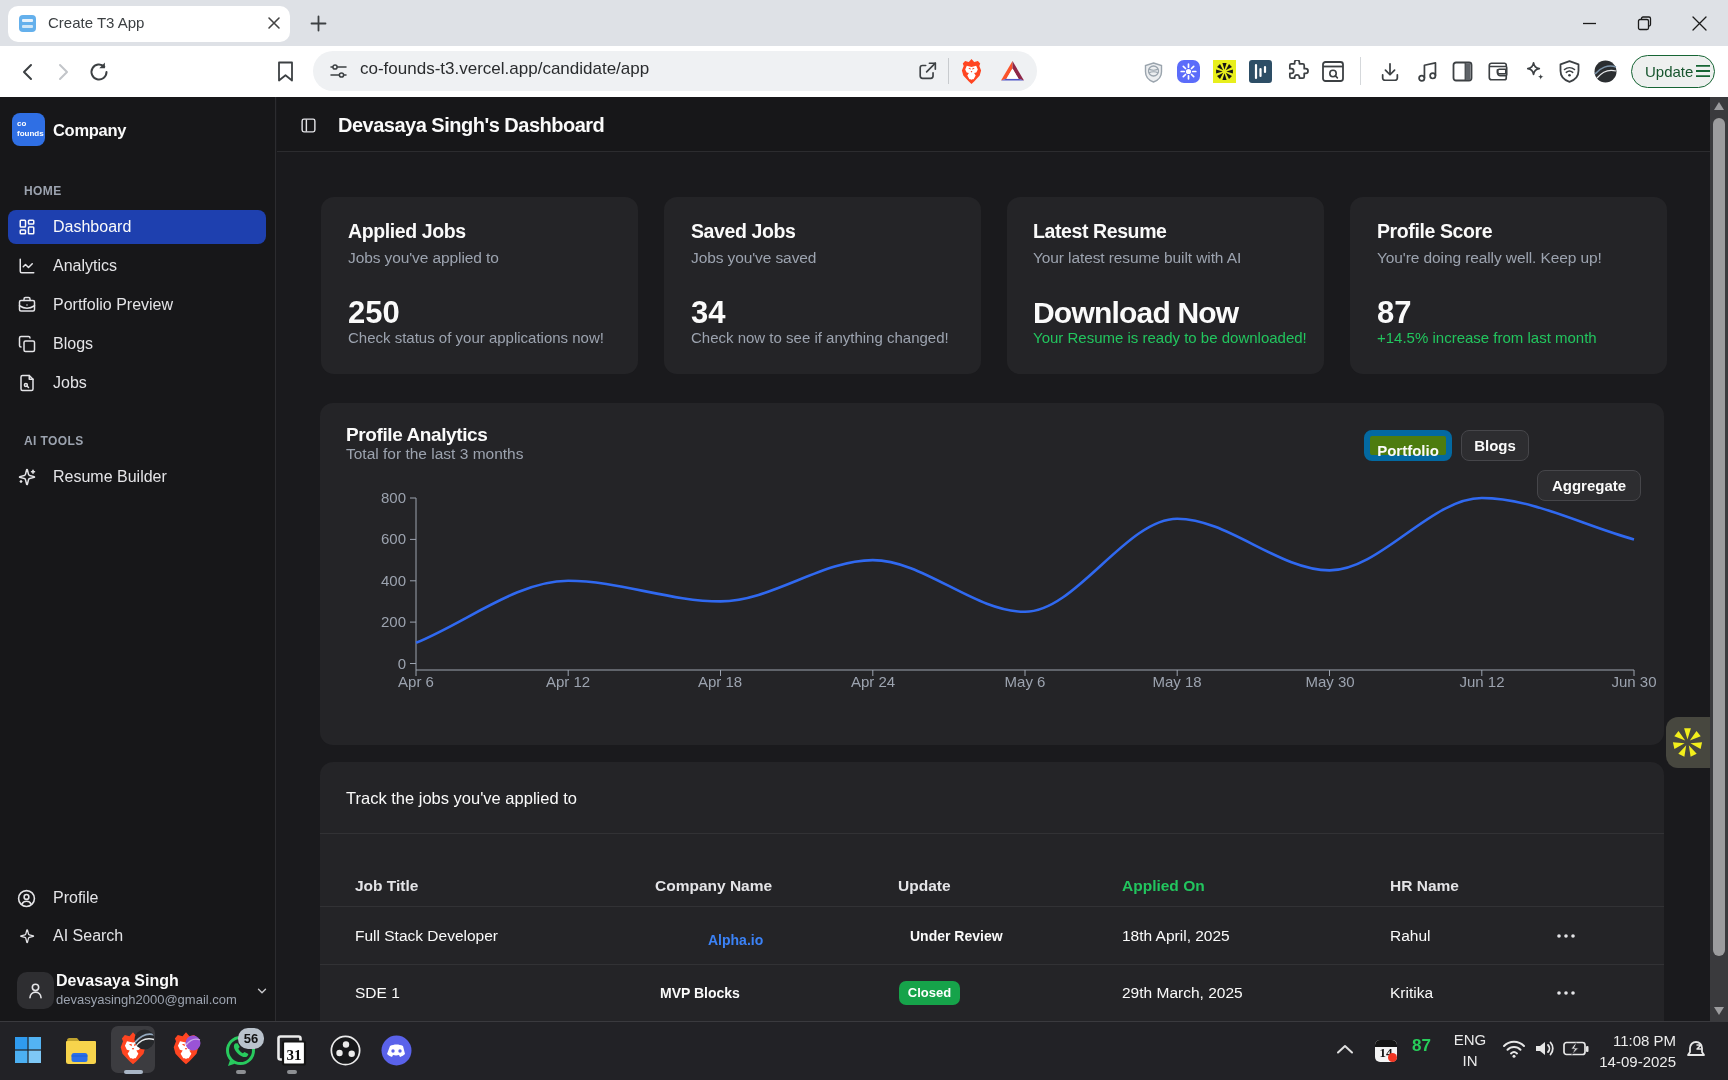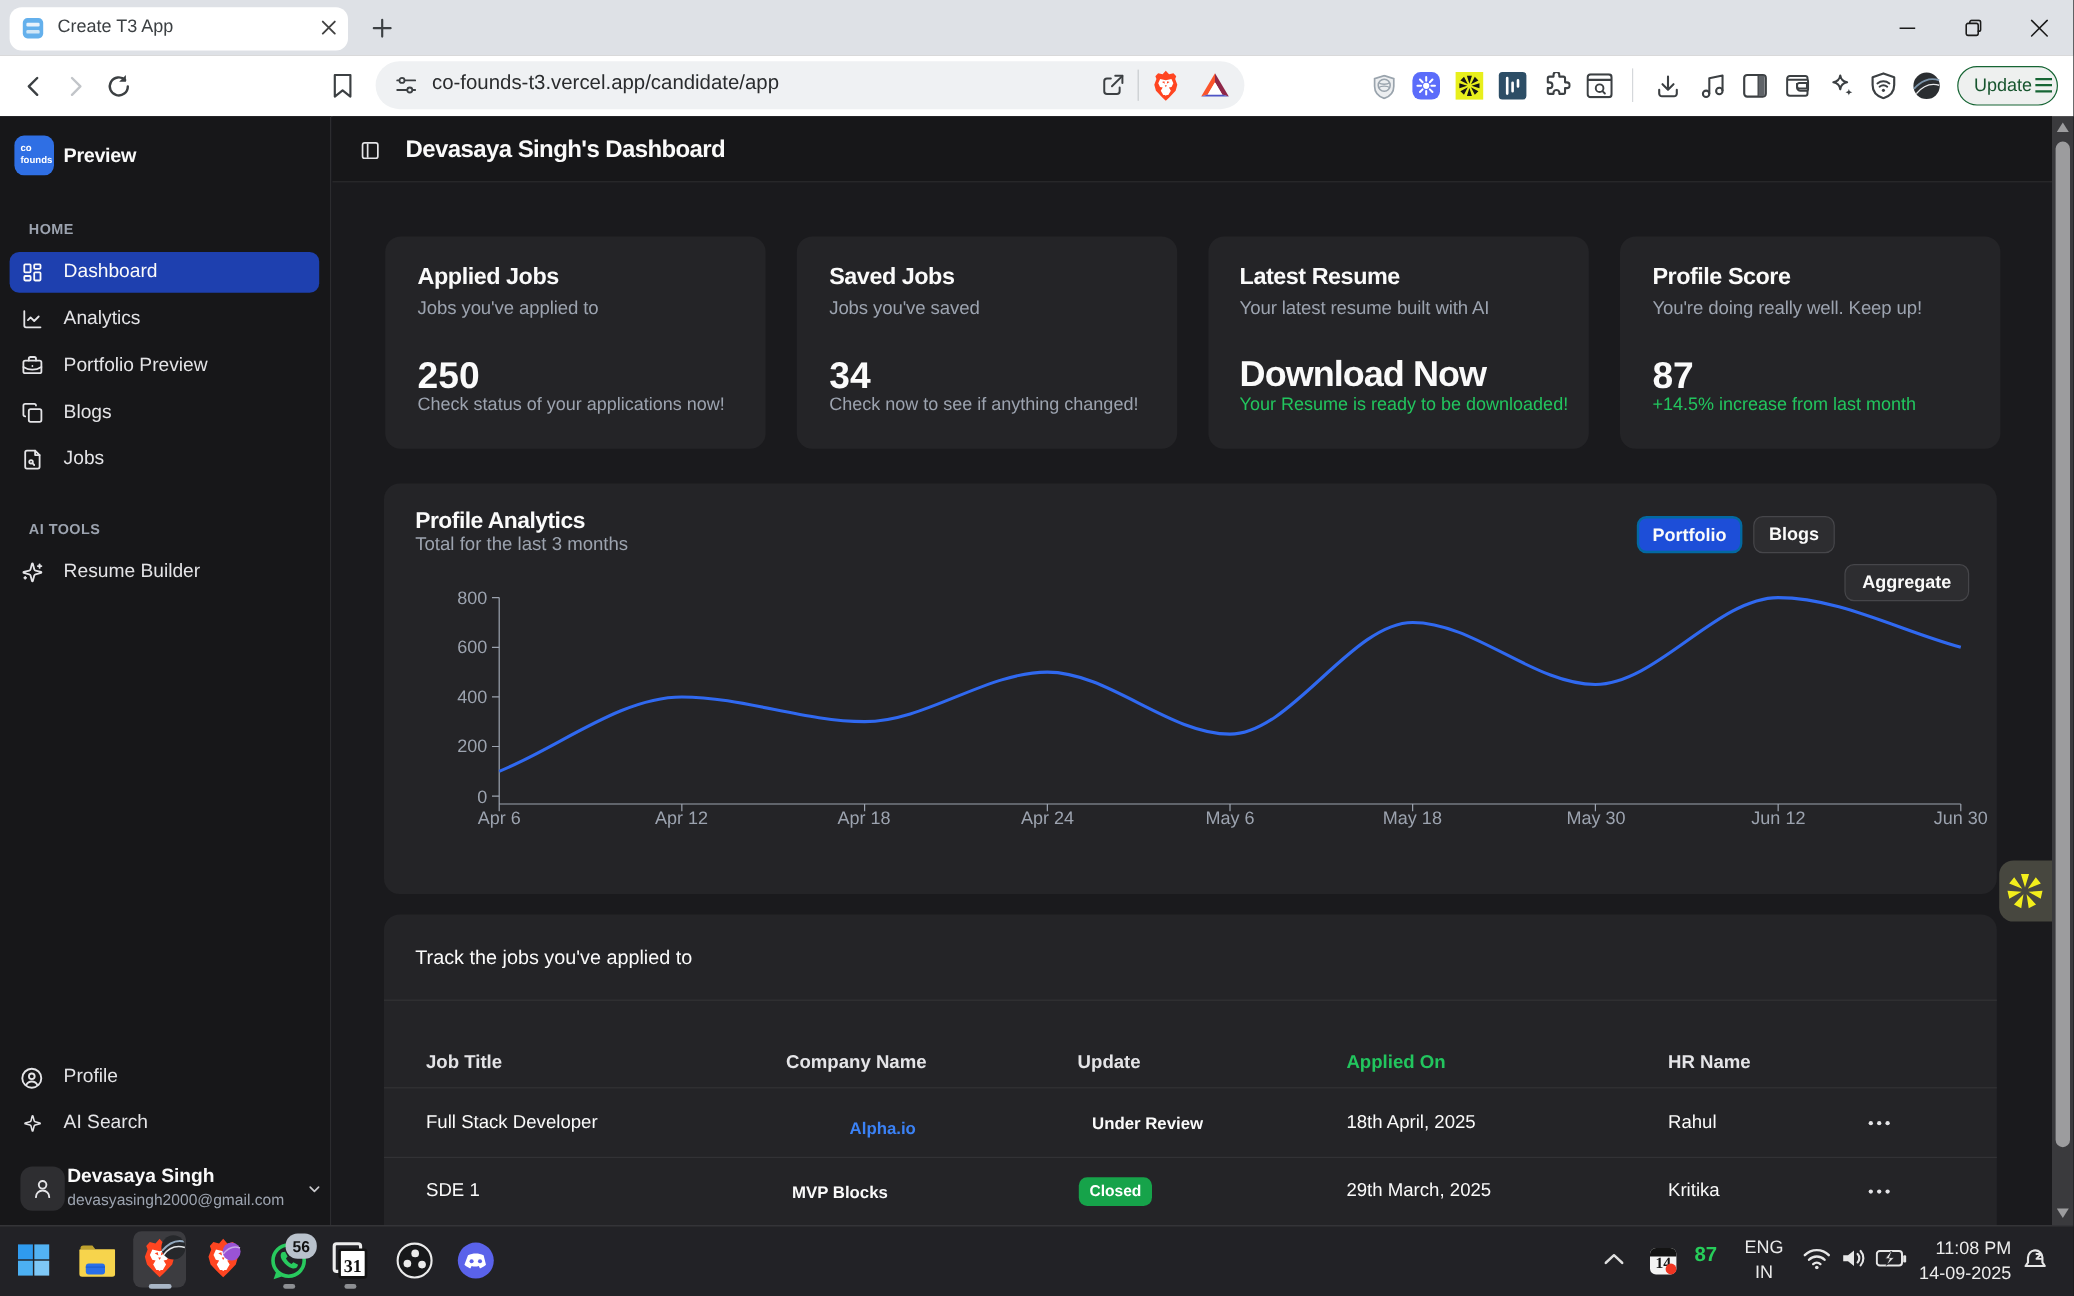--- a/index.html
+++ b/index.html
@@ -163,21 +163,21 @@
       <g stroke="#166534" stroke-width="2">
         <path d="M0 1.5h15M0 7h15M0 12.5h15"></path>
       </g>
     </svg>
 
   <div class="abs" style="left:0;top:97px;width:1710px;height:924px;background:#1a1a1d;"></div>
 
   <div class="abs" style="left:0;top:97px;width:276px;height:924px;background:#171719;border-right:1px solid #2c2c2f;"></div>
   <div class="abs" style="left:12px;top:113px;width:33px;height:33px;border-radius:8px;background:#2f6fe4;"></div>
   <div class="abs" style="left:17px;top:119px;font-size:8px;font-weight:700;color:#fff;line-height:10px;">co<br>founds</div>
-  <div class="abs" style="left:53px;top:121px;font-size:16.5px;font-weight:700;color:#fafafa;letter-spacing:-0.3px;">Preview</div>
+  <div class="abs" style="left:53px;top:121px;font-size:16.5px;font-weight:700;color:#fafafa;letter-spacing:-0.3px;">Company</div>
 
   <div class="abs" style="left:24px;top:184px;font-size:12px;font-weight:700;color:#9ca3af;letter-spacing:.4px;">HOME</div>
 
   <div class="abs" style="left:8px;top:210px;width:258px;height:34px;background:#1e40af;border-radius:8px;"></div>
   <svg class="abs" style="left:18px;top:218px" width="18" height="18" viewBox="0 0 24 24" fill="none" stroke="#fafafa" stroke-width="2" stroke-linecap="round" stroke-linejoin="round">
       <rect x="3" y="3" width="7" height="9" rx="1"></rect>
       <rect x="14" y="3" width="7" height="5" rx="1"></rect>
       <rect x="14" y="12" width="7" height="9" rx="1"></rect>
       <rect x="3" y="16" width="7" height="5" rx="1"></rect>
     </svg>
@@ -273,21 +273,21 @@
   <div class="abs" style="left:1033px;top:329px;font-size:15px;color:#22c55e;">Your Resume is ready to be downloaded!</div>
 
   <div class="abs" style="left:1377px;top:220px;font-size:19.5px;font-weight:700;color:#fafafa;letter-spacing:-0.4px;">Profile Score</div>
   <div class="abs" style="left:1377px;top:249px;font-size:15.5px;color:#9ca3af;letter-spacing:-0.1px;">You're doing really well. Keep up!</div>
   <div class="abs" style="left:1377px;top:295px;font-size:31px;font-weight:700;color:#fafafa;">87</div>
   <div class="abs" style="left:1377px;top:329px;font-size:15px;color:#22c55e;">+14.5% increase from last month</div>
 
   <div class="abs" style="left:320px;top:403px;width:1344px;height:342px;background:#242427;border-radius:13px;"></div>
   <div class="abs" style="left:346px;top:424px;font-size:19px;font-weight:700;color:#fafafa;letter-spacing:-0.4px;">Profile Analytics</div>
   <div class="abs" style="left:346px;top:445px;font-size:15.5px;color:#9ca3af;">Total for the last 3 months</div>
-  <div class="abs" style="left:1364px;top:430px;width:88px;height:31px;background:#1d4ed8;border:2px solid #0369a1;border-radius:8px;color:#fafafa;font-size:15px;font-weight:600;text-align:center;line-height:29px;">Portfolio</div>
+  <div class="abs" style="left:1364px;top:430px;width:88px;height:31px;background:#4d7c0f;border:6px solid #0369a1;border-radius:8px;color:#fafafa;font-size:15px;font-weight:600;text-align:center;line-height:29px;">Portfolio</div>
   <div class="abs" style="left:1461px;top:430px;width:68px;height:31px;background:#2d2d30;border:1px solid #46464a;border-radius:8px;color:#fafafa;font-size:15px;font-weight:600;text-align:center;line-height:29px;">Blogs</div>
   <div class="abs" style="left:1537px;top:430px;width:104px;height:31px;background:#2d2d30;border:1px solid #46464a;border-radius:8px;color:#fafafa;font-size:15px;font-weight:600;text-align:center;line-height:29px;margin-top:40px;">Aggregate</div>
 
   <svg class="abs" style="left:320px;top:403px" width="1344" height="342" viewBox="320 403 1344 342">
     <g stroke="#9ca3af" stroke-width="1" fill="none">
       <path d="M416 498v172M416 670h1218"></path>
       <path d="M410 498h6M410 539.4h6M410 580.8h6M410 622.1h6M410 663.5h6"></path>
       <path d="M416 670v6M568.2 670v6M720.5 670v6M872.8 670v6M1025 670v6M1177.2 670v6M1329.5 670v6M1481.8 670v6M1634 670v6"></path>
     </g>
     <g fill="#9ca3af" font-size="15" font-family="Liberation Sans" text-anchor="end">

